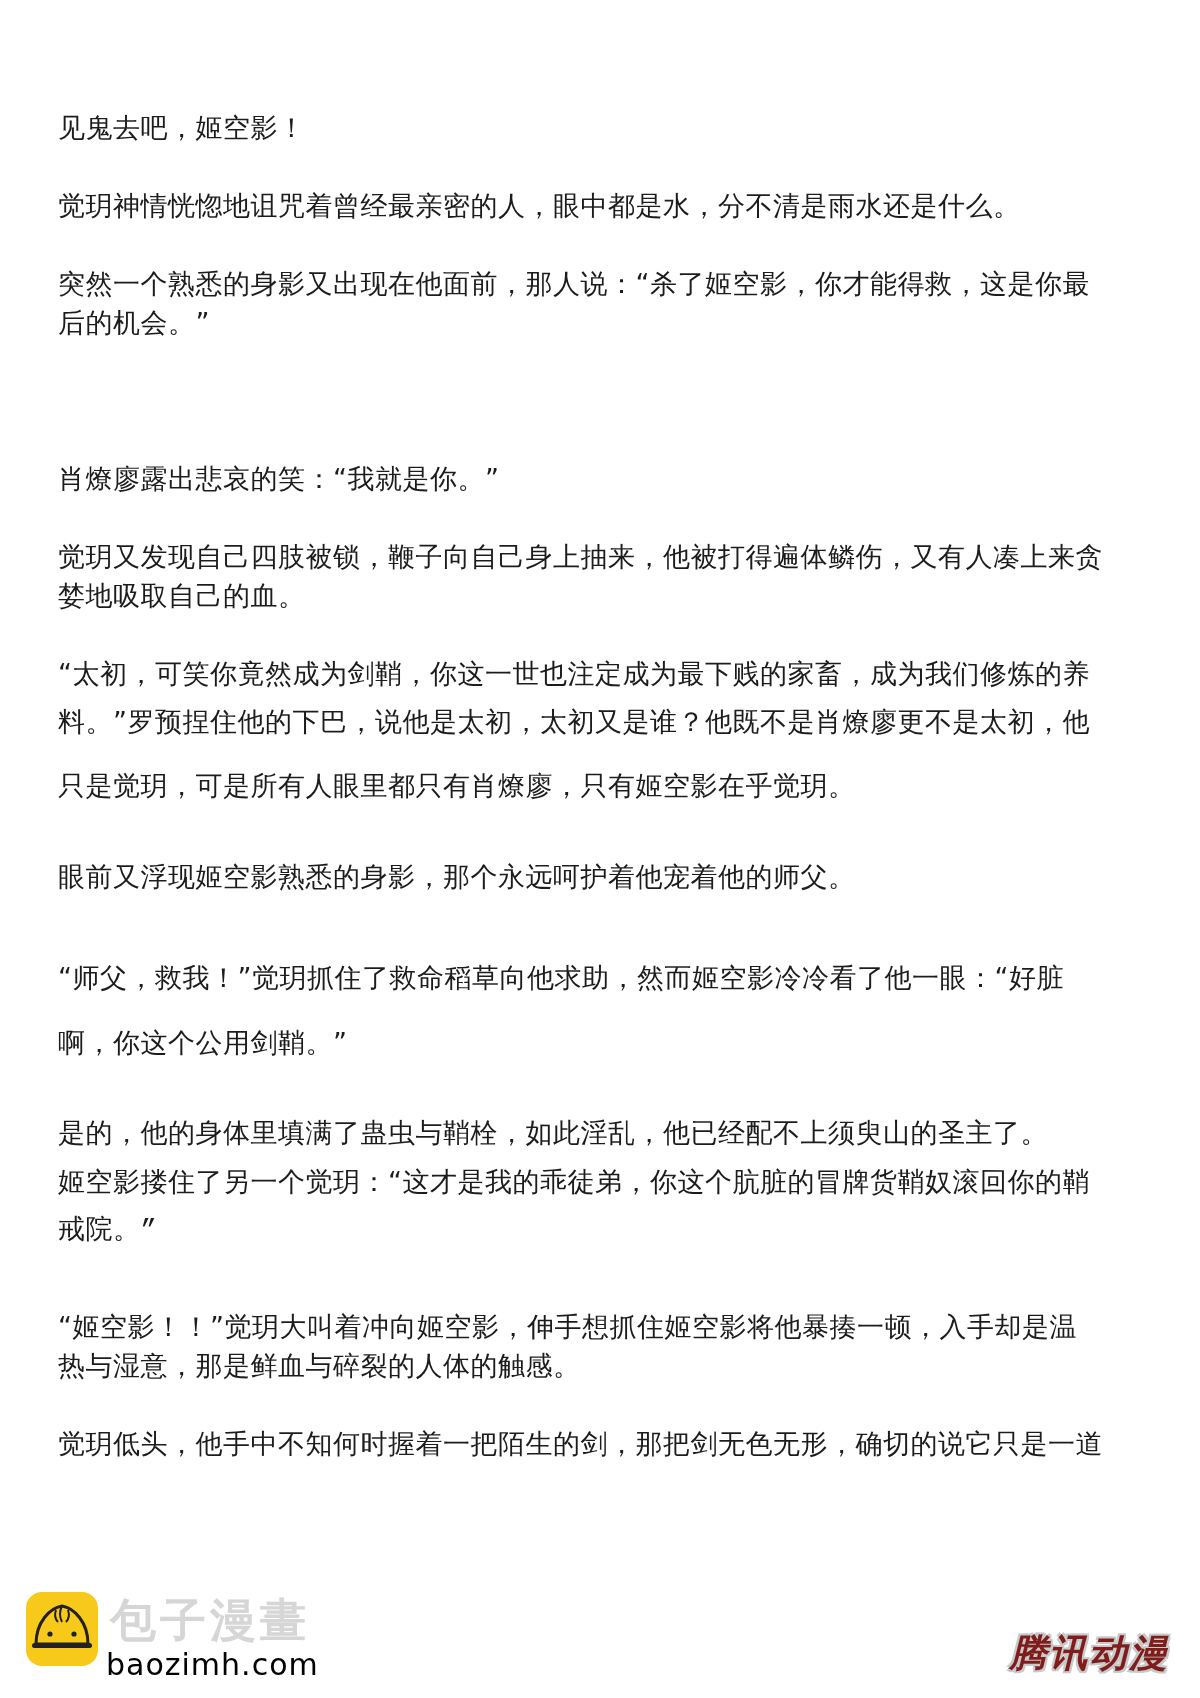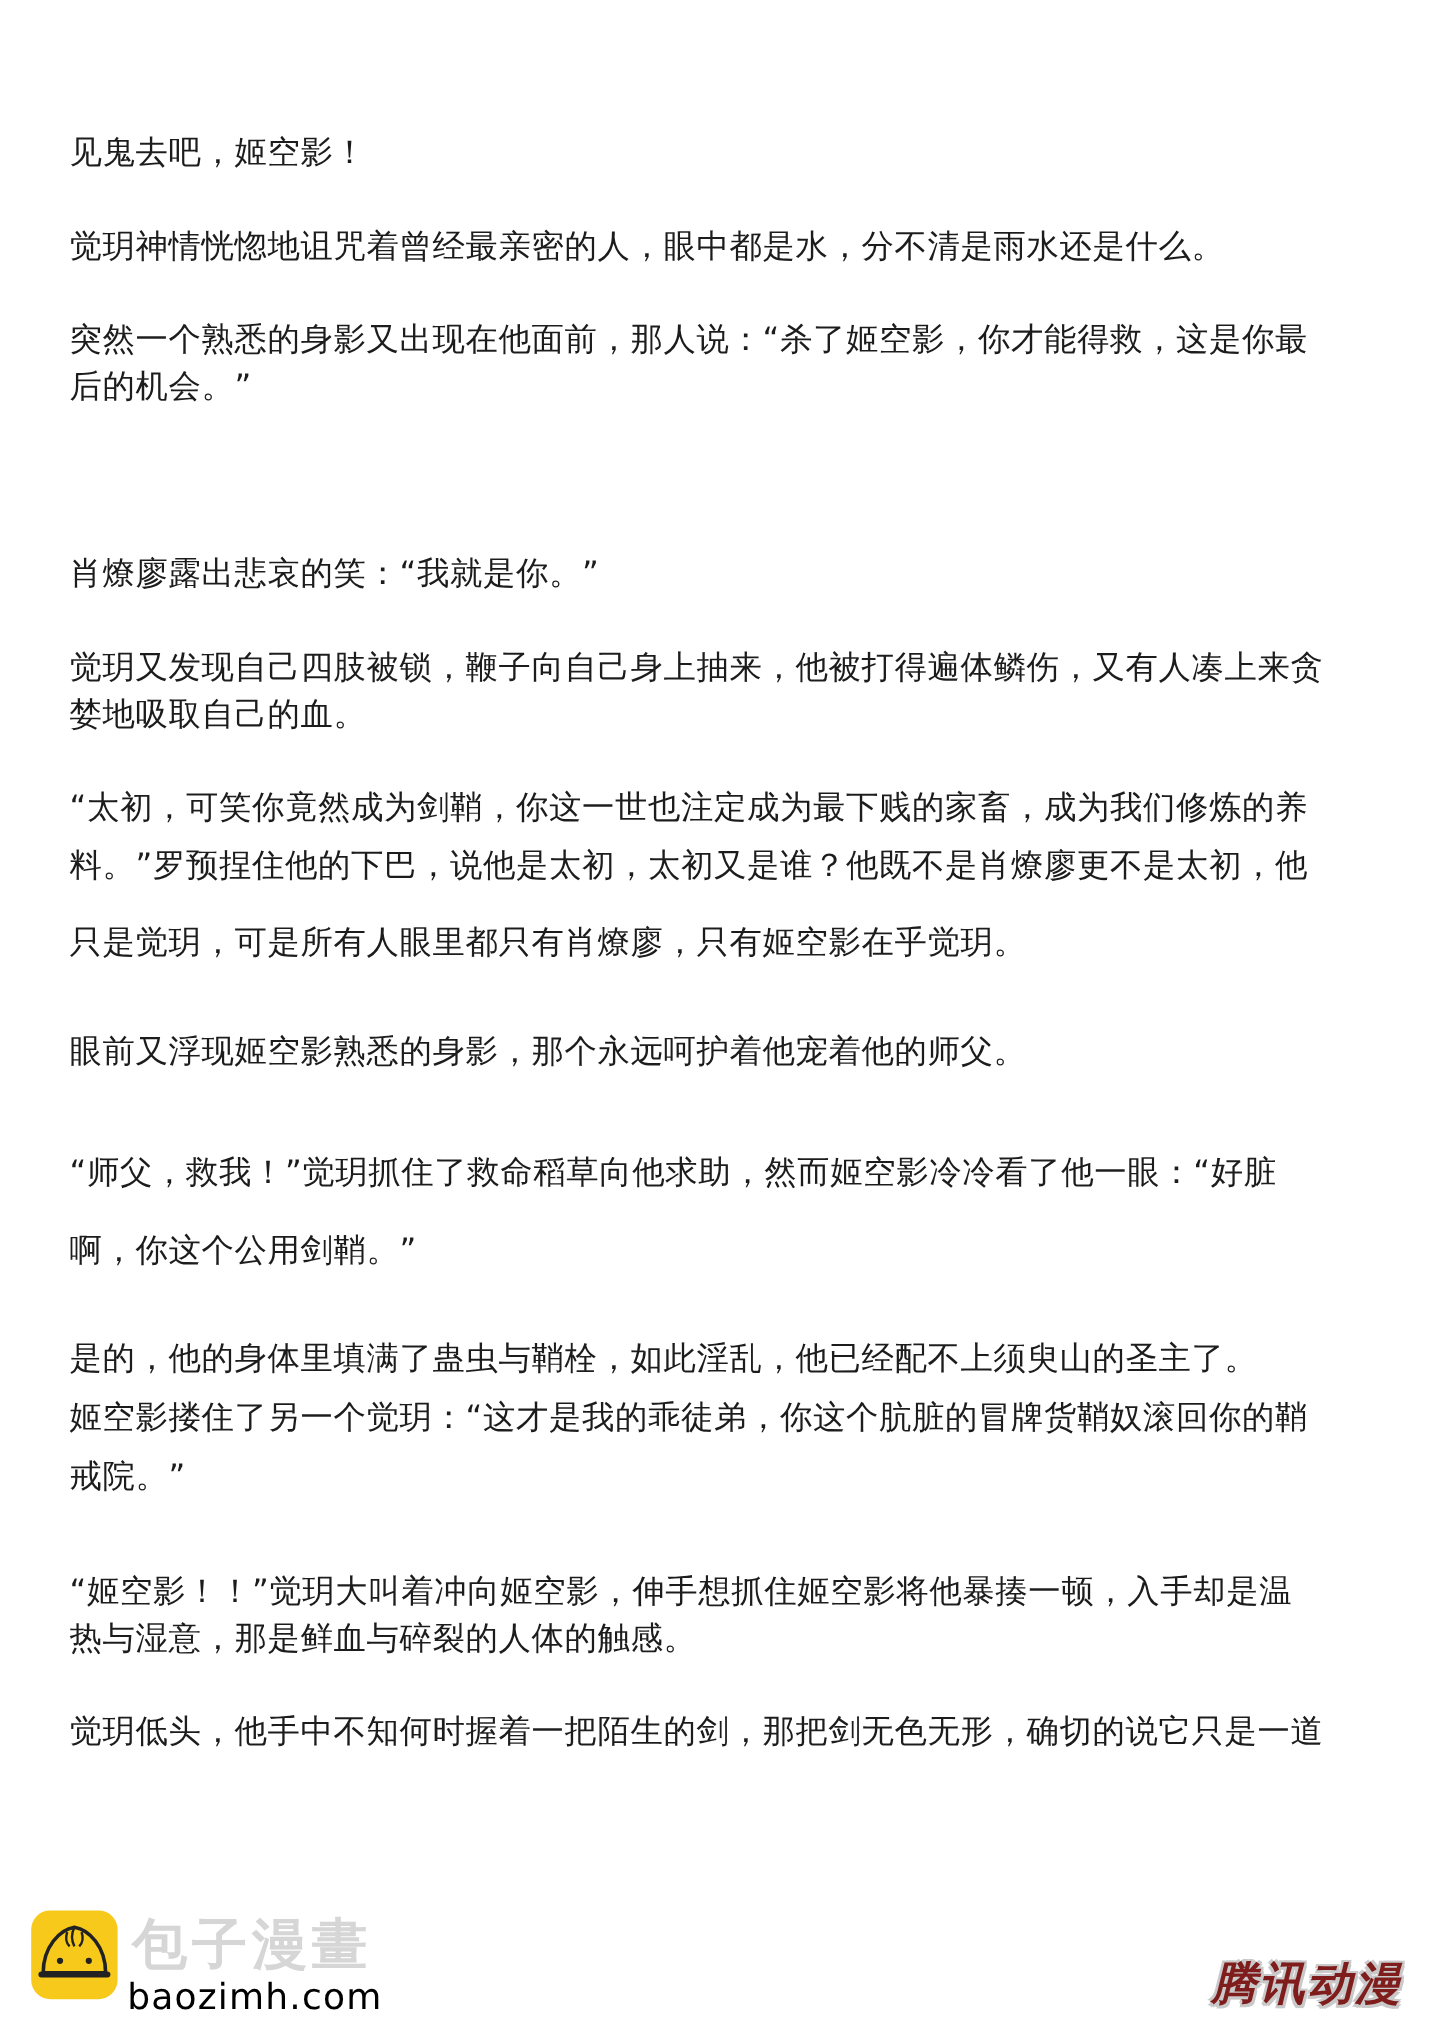--- a/index.html
+++ b/index.html
@@ -50,21 +50,21 @@
     <div class="line" style="top: 541px;">觉玥又发现自己四肢被锁，鞭子向自己身上抽来，他被打得遍体鳞伤，又有人凑上来贪</div>
     <div class="line" style="top: 580px;">婪地吸取自己的血。</div>
     <div class="line" style="top: 658px;">“太初，可笑你竟然成为剑鞘，你这一世也注定成为最下贱的家畜，成为我们修炼的养</div>
     <div class="line" style="top: 706px;">料。”罗预捏住他的下巴，说他是太初，太初又是谁？他既不是肖燎廖更不是太初，他</div>
     <div class="line" style="top: 755px; margin-top: 15px;">只是觉玥，可是所有人眼里都只有肖燎廖，只有姬空影在乎觉玥。</div>
     <div class="line" style="top: 861px;">眼前又浮现姬空影熟悉的身影，那个永远呵护着他宠着他的师父。</div>
     <div class="line" style="top: 962px;">“师父，救我！”觉玥抓住了救命稻草向他求助，然而姬空影冷冷看了他一眼：“好脏</div>
     <div class="line" style="top: 1011px; margin-top: 16px;">啊，你这个公用剑鞘。”</div>
     <div class="line" style="top: 1117px;">是的，他的身体里填满了蛊虫与鞘栓，如此淫乱，他已经配不上须臾山的圣主了。</div>
     <div class="line" style="top: 1166px;">姬空影搂住了另一个觉玥：“这才是我的乖徒弟，你这个肮脏的冒牌货鞘奴滚回你的鞘</div>
-    <div class="line" style="top: 1215px;">戒院。”</div>
+    <div class="line" style="top: 1215px; font-family: Liberation Mono, monospace;">戒院。”</div>
     <div class="line" style="top: 1311px;">“姬空影！！”觉玥大叫着冲向姬空影，伸手想抓住姬空影将他暴揍一顿，入手却是温</div>
     <div class="line" style="top: 1350px;">热与湿意，那是鲜血与碎裂的人体的触感。</div>
     <div class="line" style="top: 1428px;">觉玥低头，他手中不知何时握着一把陌生的剑，那把剑无色无形，确切的说它只是一道</div>
   </div>
 
 <div class="wm-logo">
   <svg width="72" height="74" viewBox="0 0 72 74">
     <path d="M10 52 C10 30, 24 16, 36 14 C48 16, 62 30, 62 52 Z" fill="#f7c91b" stroke="#222" stroke-width="3"></path>
     <path d="M36 14 C33 20, 34 26, 36 30 M30 18 C28 24, 30 28, 32 30 M42 18 C44 24, 42 28, 40 30" stroke="#222" stroke-width="2" fill="none"></path>
     <circle cx="24" cy="42" r="2.6" fill="#222"></circle>

